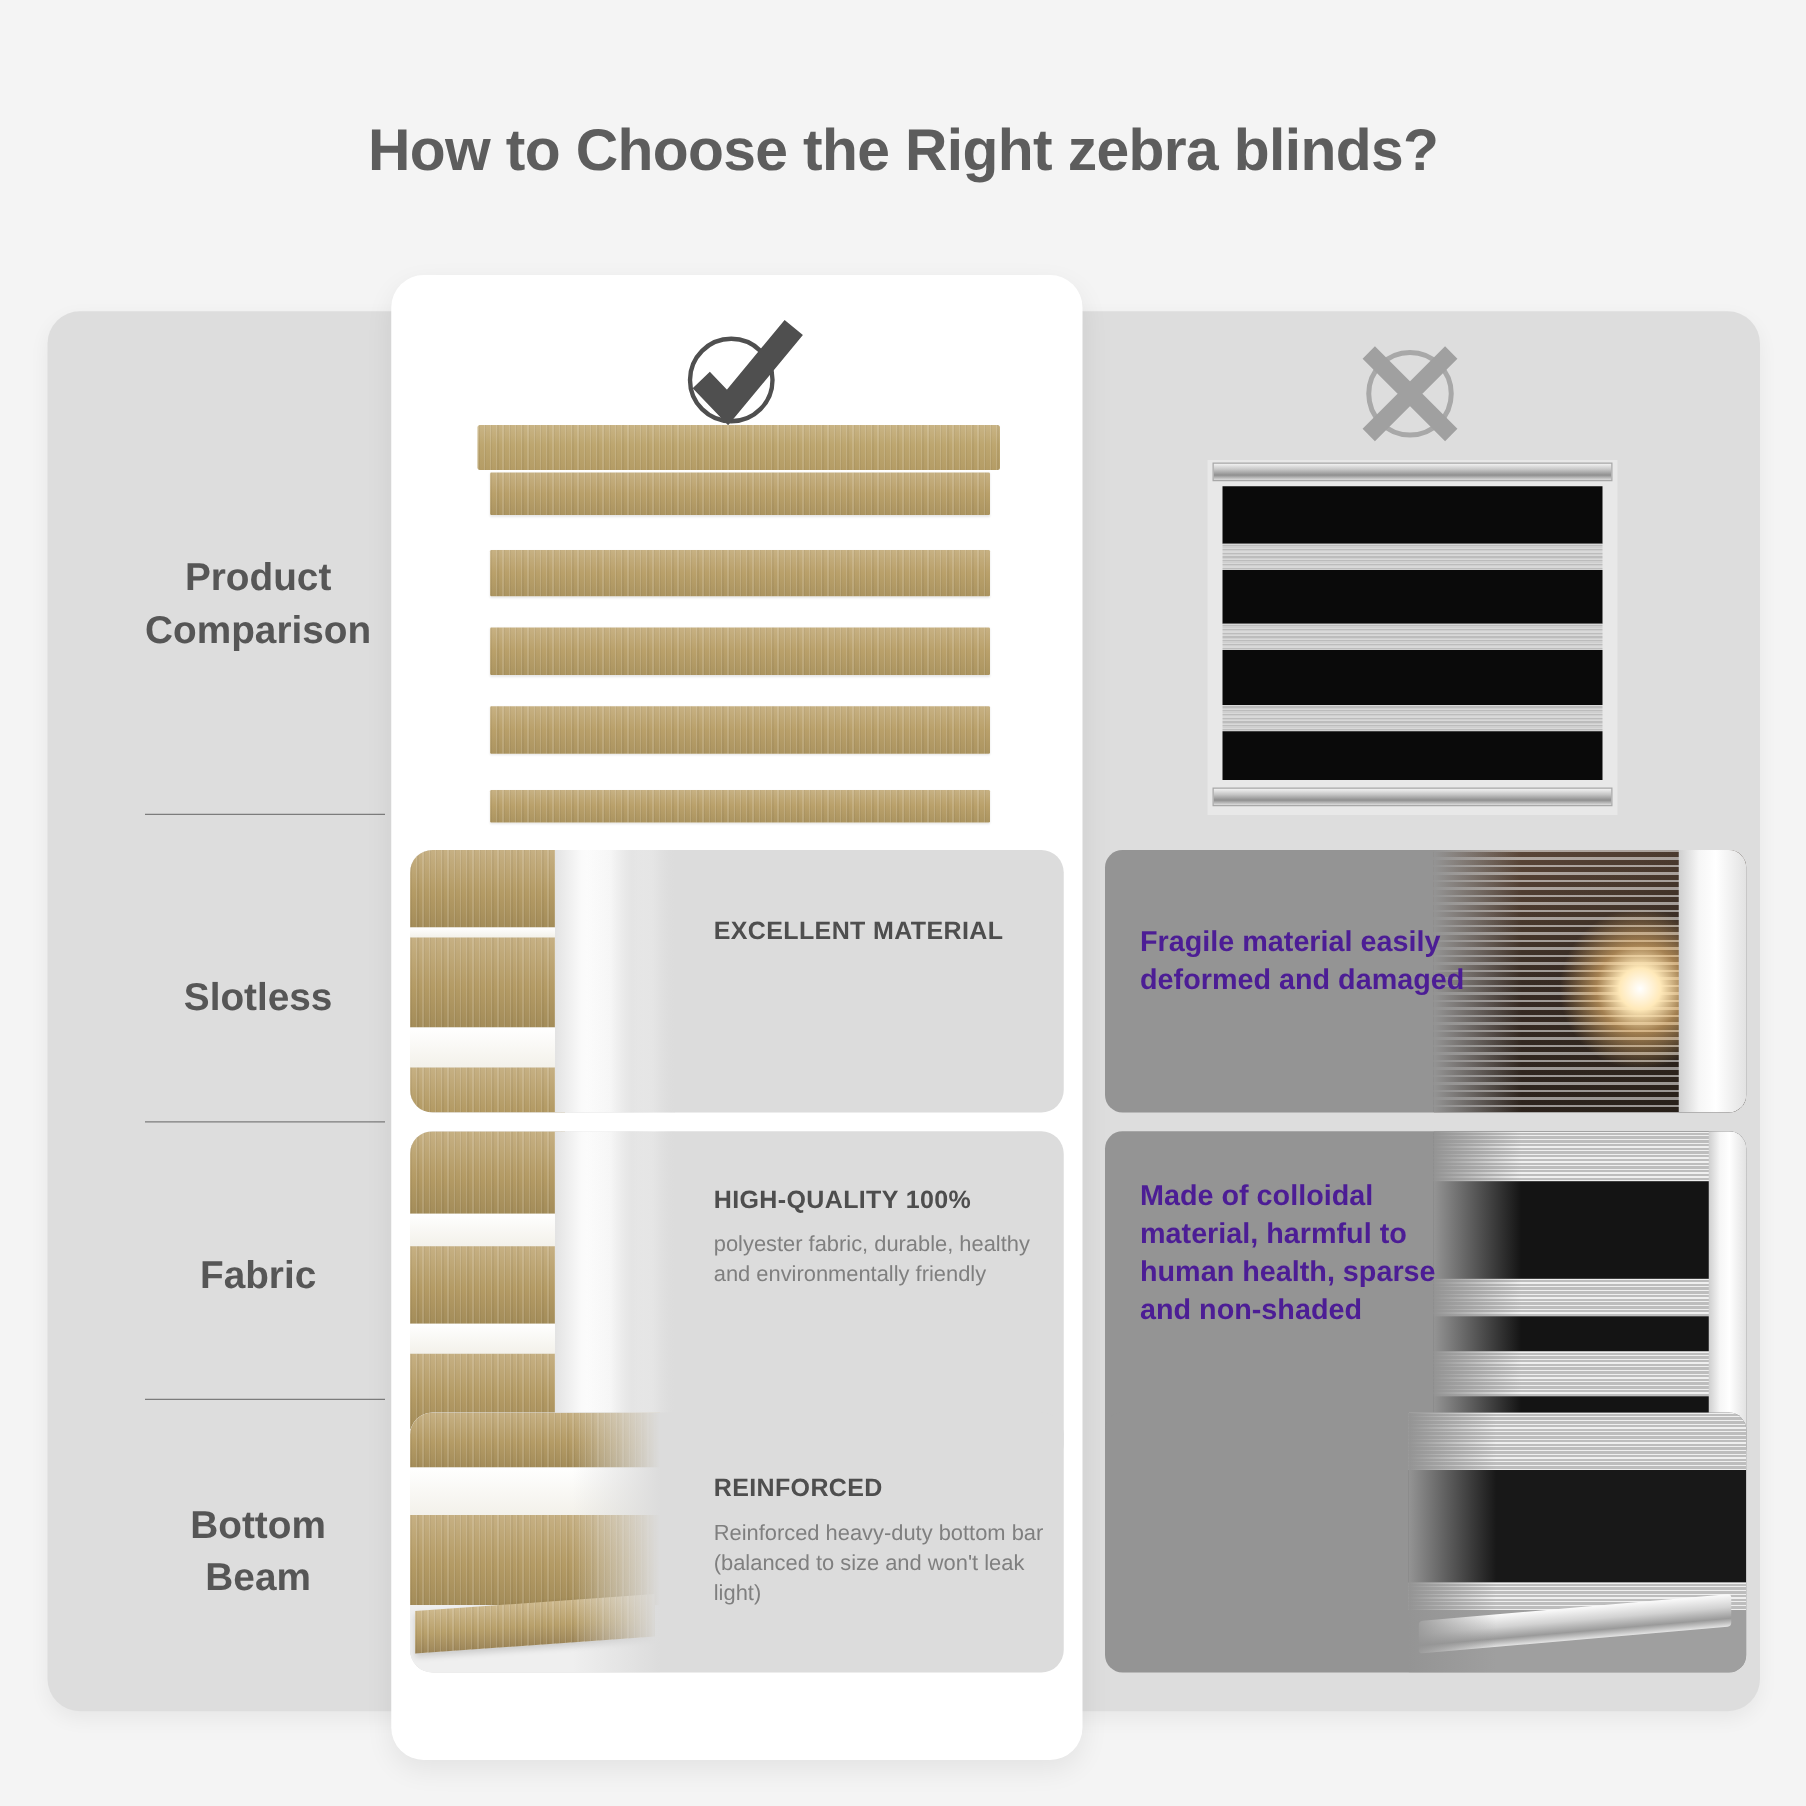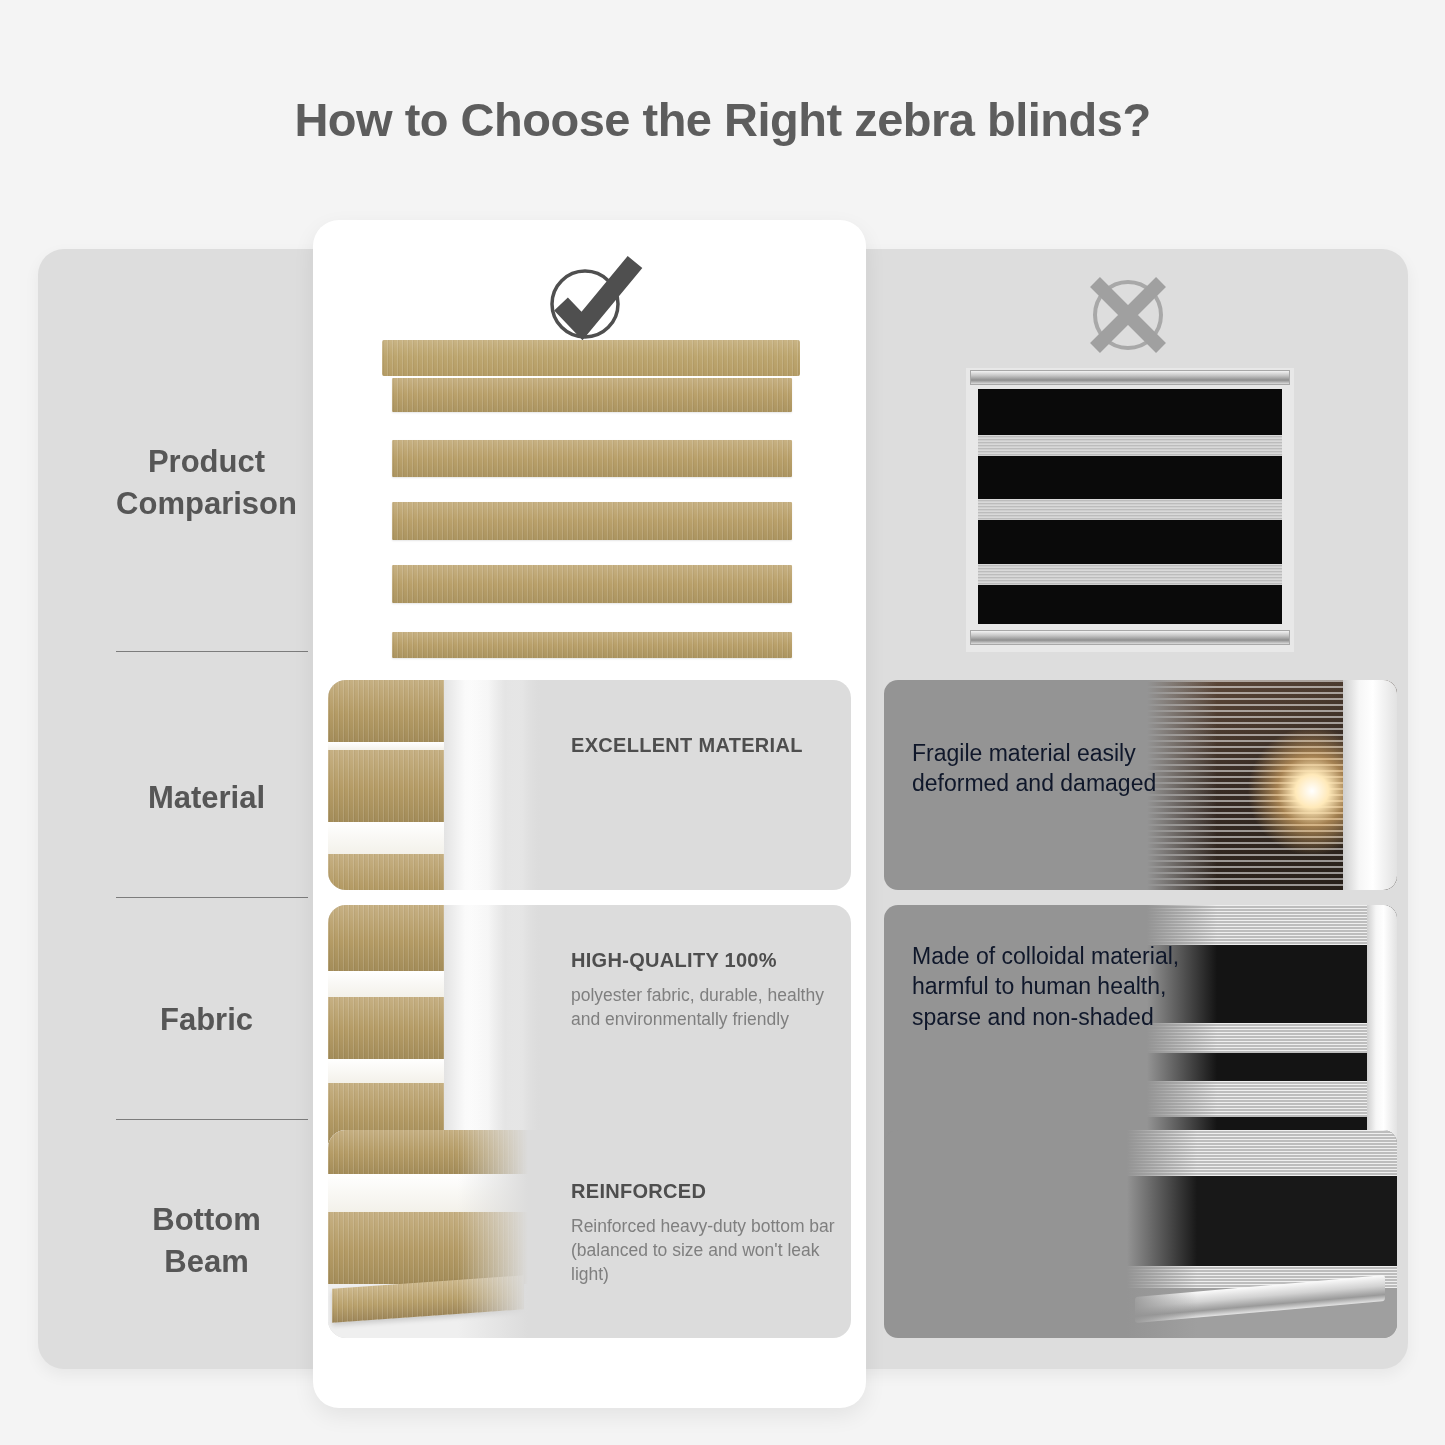--- a/index.html
+++ b/index.html
@@ -143,21 +143,21 @@
   }
   .good-head {
     font-size: 20px; font-weight: bold; color: #4e4e4e;
     letter-spacing: 0.3px; margin-bottom: 11px;
   }
   .good-body {
     font-size: 17.5px; color: #7f7f7f; line-height: 1.38;
   }
   .bad-text {
     position: absolute; left: 28px; width: 270px;
-    font-size: 23px; font-weight: normal; color: #0f172a; line-height: 1.32;
+    font-size: 23px; font-weight: bold; color: #4c1d95; line-height: 1.32;
   }
 
   
   .win-frame {
     position: absolute; right: 0; top: -6px; width: 96px; height: 110%;
     background: linear-gradient(90deg,#e3e3e3 0%,#fafafa 22%,#ffffff 46%,
                 #ededed 64%,#ffffff 82%,#e6e6e6 100%);
   }
   .win-blind { position: absolute; left: 0; top: 0; width: 124px; height: 100%; }
   .wb-tan {
@@ -222,21 +222,21 @@
 
   <div class="backdrop"></div>
 
   <div class="labels">
     <div class="label-cell lab0">
       <div style="white-space:pre-line">Product
 Comparison</div>
     </div>
     <div class="divider div0"></div>
     <div class="label-cell lab1">
-      <div style="white-space:pre-line">Material</div>
+      <div style="white-space:pre-line">Slotless</div>
     </div>
     <div class="divider div1"></div>
     <div class="label-cell lab2">
       <div style="white-space:pre-line">Fabric</div>
     </div>
     <div class="divider div2"></div>
     <div class="label-cell lab3">
       <div style="white-space:pre-line">Bottom
 Beam</div>
     </div>

